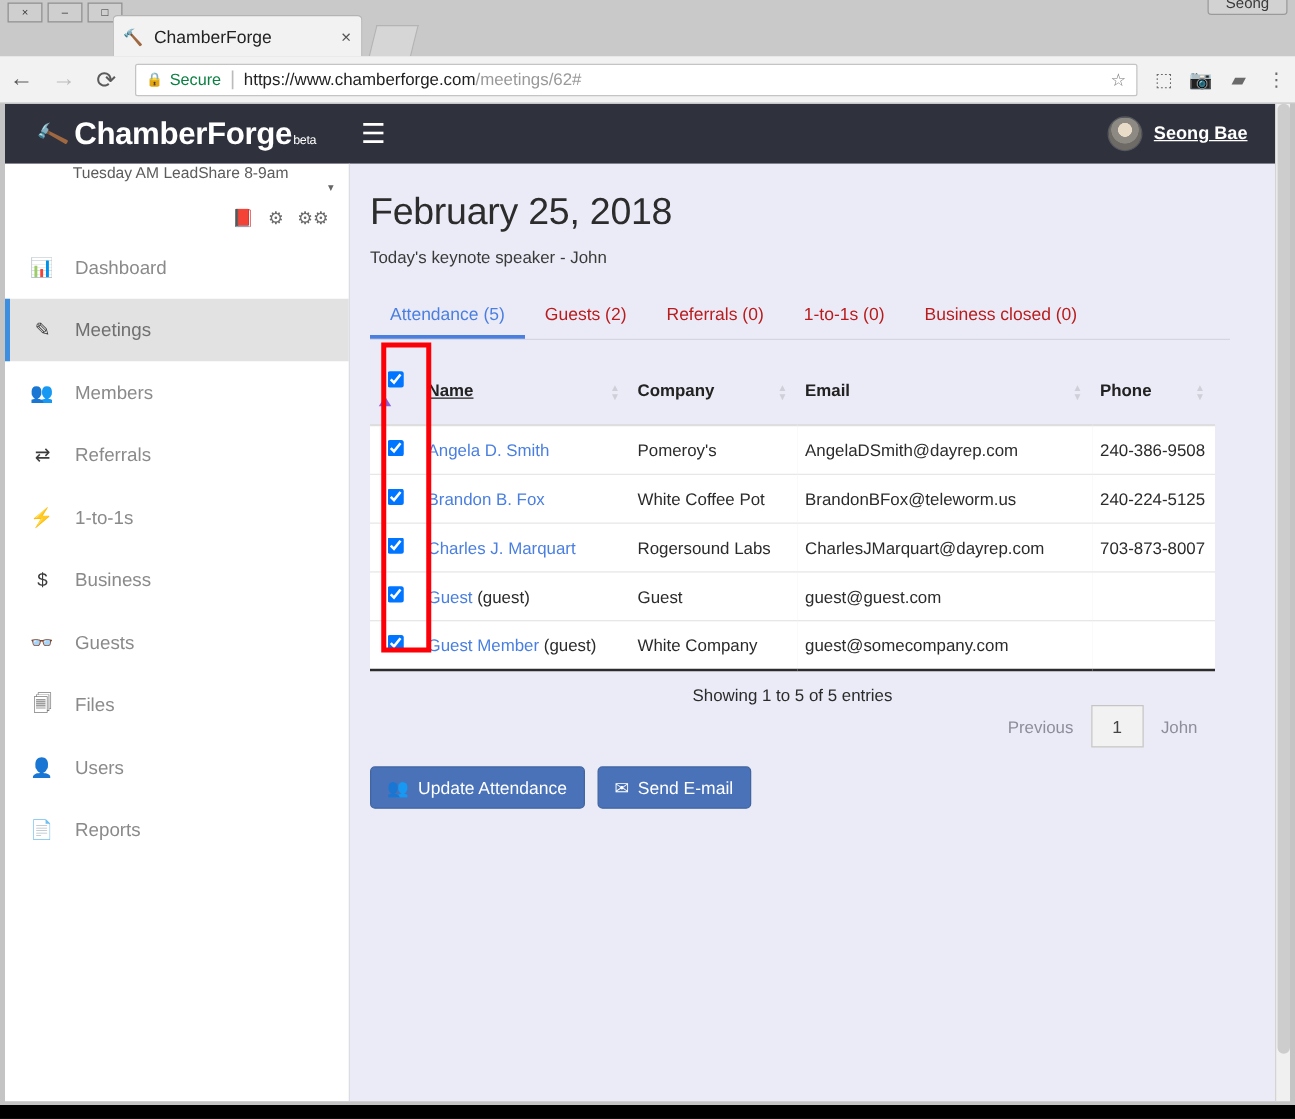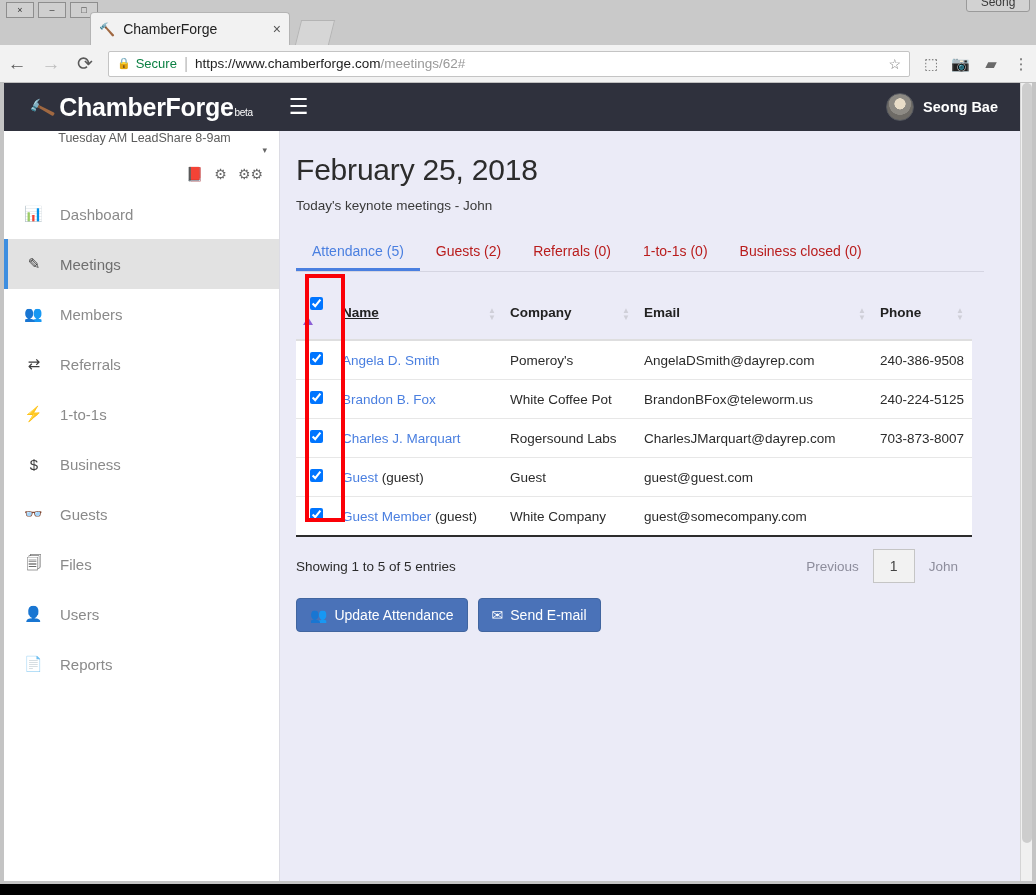--- a/index.html
+++ b/index.html
@@ -119,21 +119,21 @@
   }
   #user-area {
     margin-left: auto; margin-right: 22px;
     display: flex; align-items: center; gap: 9px;
   }
   #avatar {
     width: 28px; height: 28px; border-radius: 50%;
     background: radial-gradient(circle at 50% 38%, #e8dcc8 0 26%, #8d8a84 28% 52%, #6e6b66 54% 100%);
     border: 1px solid #55585f;
   }
-  #user-name { color: #fff; font-size: 14.5px; font-weight: bold; }
+  #user-name { color: #fff; font-size: 14.5px; font-weight: bold; text-decoration: underline; }
 
   
   #sidebar {
     position: absolute; left: 0; top: 48px;
     width: 276px; height: 750px;
     background: #fff;
     border-right: 1px solid #dcdce4;
   }
   #group-select {
     height: 28px; padding: 0 12px 0 18px;
@@ -227,21 +227,21 @@
   #annot-box {
     position: absolute; left: 305px; top: 274px;
     width: 40px; height: 248px;
     border: 4px solid #fb0007;
     pointer-events: none; z-index: 30;
   }
 
   
   #table-footer {
     margin-top: 12px; width: 676px;
-    display: flex; align-items: center;
+    display: flex; align-items: center; flex-direction: column;
   }
   #entries-info { font-size: 13.5px; color: #2b2b2b; }
   #pager { margin-left: auto; display: flex; align-items: center; }
   .pg { font-size: 13.5px; color: #8d8d9c; padding: 0 14px; cursor: pointer; }
   #pg-current {
     width: 42px; height: 34px;
     background: #f2f2f2; border: 1px solid #c5c5c5;
     display: flex; align-items: center; justify-content: center;
     font-size: 14px; color: #444;
   }
@@ -369,21 +369,21 @@
       </div>
       <div class="nav-item">
         <span class="ic">📄</span>
         <span class="lbl">Reports</span>
       </div>
 
     </div>
 
     <div id="main">
       <h1 id="page-title">February 25, 2018</h1>
-      <div id="page-subtitle">Today's keynote meetings - John</div>
+      <div id="page-subtitle">Today's keynote speaker - John</div>
 
       <div id="tabs">
         <div class="tab-item active">Attendance (5)</div>
         <div class="tab-item">Guests (2)</div>
         <div class="tab-item">Referrals (0)</div>
         <div class="tab-item">1-to-1s (0)</div>
         <div class="tab-item">Business closed (0)</div>
       </div>
 
       <div id="table-wrap">

